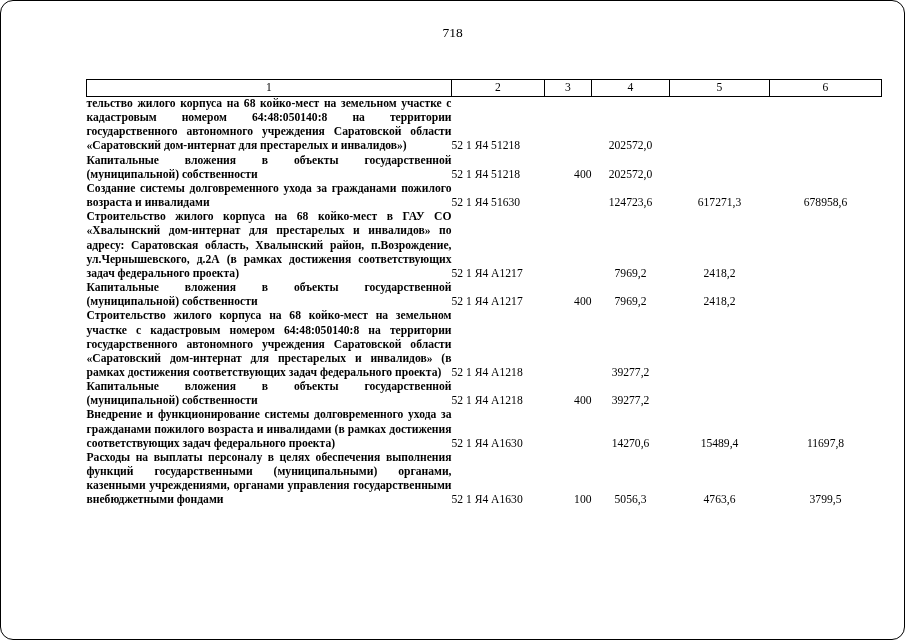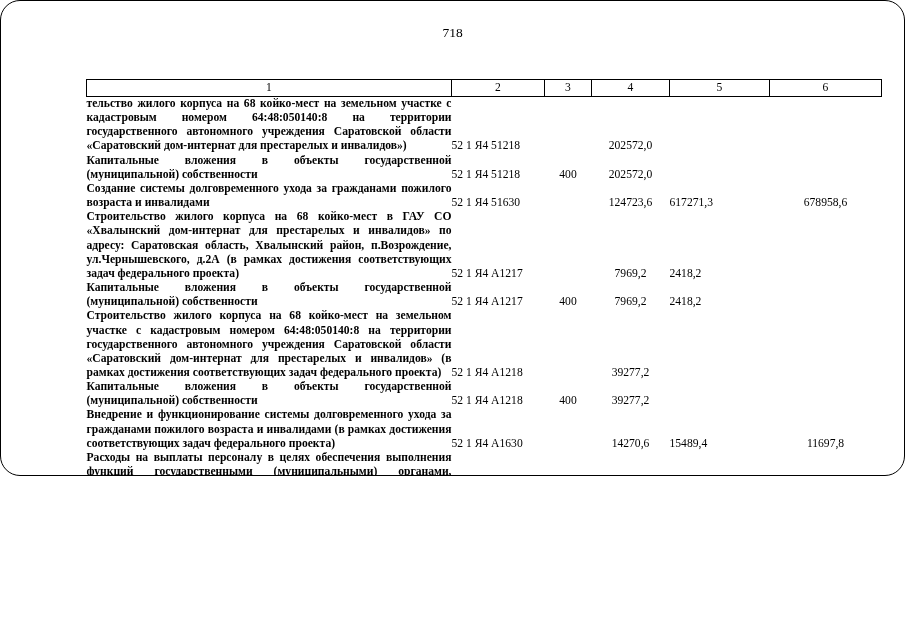--- a/index.html
+++ b/index.html
@@ -6,24 +6,24 @@
   html, body { background: #ffffff; }
   body {
     width: 905px; height: 640px;
     font-family: "Liberation Serif", serif;
     color: #000;
     position: relative;
     overflow: hidden;
   }
   .page {
     position: absolute; inset: 0;
-    width: 905px; height: 476px;
+    width: 905px; height: 640px;
     background: #fff;
     border: 1.5px solid #000;
-    border-radius: 20px;
+    border-radius: 13px;
     overflow: hidden;
   }
   .page-number {
     text-align: center;
     margin-top: 24px;
     font-size: 13.5px;
   }
   table.budget-table {
     position: absolute;
     left: 85px; top: 78px;
@@ -40,23 +40,23 @@
     height: 17px;
     padding: 0;
     font-size: 11.6px;
   }
   table.budget-table td {
     vertical-align: bottom;
     padding: 0;
   }
   td.c1 { text-align: justify; padding: 0 3px 0 2px; font-weight: bold; }
   td.c2 { padding-left: 5px; white-space: nowrap; }
-  td.c3 { text-align: center; }
+  td.c3 { text-align: right; }
   td.c4 { text-align: center; padding-right: 3px; }
-  td.c5 { text-align: left; padding-right: 2px; }
+  td.c5 { text-align: center; padding-right: 2px; }
   td.c6 { text-align: center; padding-right: 9px; }
 </style>
 </head>
 <body>
 
 <div class="page">
 
   <div class="page-number">718</div>
 
   <table class="budget-table">

